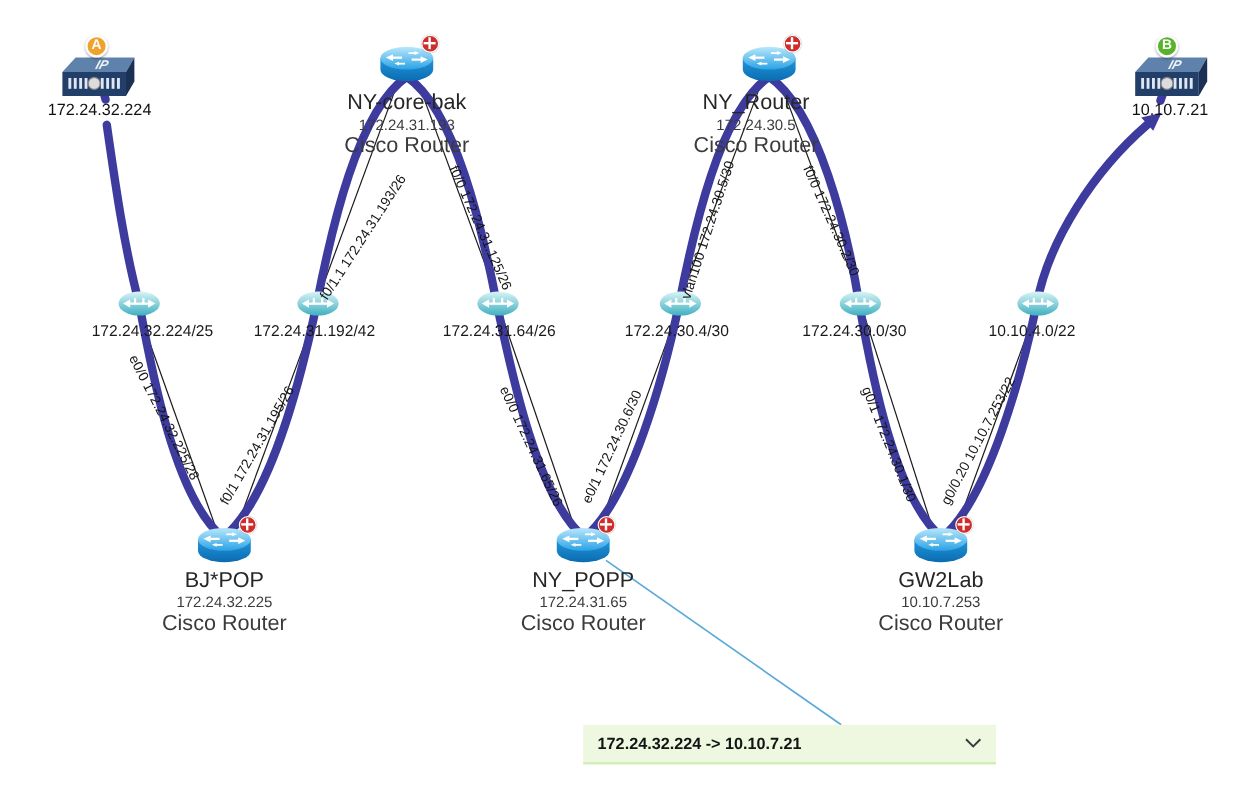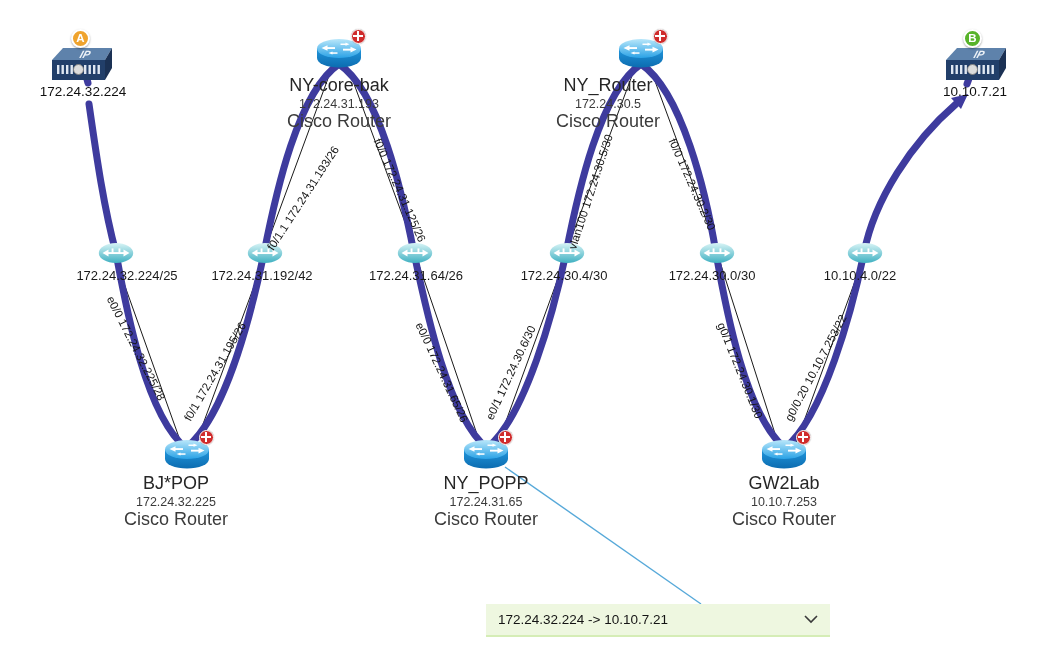--- a/index.html
+++ b/index.html
@@ -32,21 +32,21 @@
            color:#fff; font-size:11.5px; font-weight:bold; text-align:center; line-height:15px;
            box-shadow:0 1px 2px rgba(0,0,0,.35); }
   .alert { position:absolute; left:36px; top:-9px; width:15px; height:15px; border:1.5px solid #fff;
            border-radius:50%; background:var(--badge_alert); box-shadow:0 0 1px rgba(0,0,0,.4); }
   .alert .ah { position:absolute; left:1px; top:4.6px; width:10px; height:2.8px; background:#fff; }
   .alert .av { position:absolute; left:4.6px; top:1px; width:2.8px; height:10px; background:#fff; }
 
   .summary { position:absolute; display:flex; align-items:center; justify-content:space-between;
              padding:0 12px; background:var(--summary_bg); border-bottom:2px solid var(--summary_border);
              cursor:pointer; }
-  .stext { font-size:13.5px; font-weight:normal; color:#141414; }
+  .stext { font-size:13.5px; font-weight:bold; color:#141414; }
 </style>
 </head>
 <body>
 
 <div class="canvas">
 
   <svg class="layer" width="1038" height="668" viewBox="0 0 1038 668">
     <defs>
       <linearGradient id="rg" x1="0" y1="0" x2="0" y2="1">
         <stop offset="0" stop-color="#b9e7fa"></stop>
@@ -189,26 +189,26 @@
         <span class="ah"></span>
         <span class="av"></span>
       </div>
   </div>
 
   <div class="nblock" style="left:259px;top:77px">
     <div class="nname">NY-core-bak</div>
     <div class="nip">172.24.31.193</div>
     <div class="ntype">Cisco Router</div>
   </div>
-  <div class="nblock" style="left:528px;top:77px">
+  <div class="nblock" style="left:550px;top:77px">
     <div class="nname">NY_Router</div>
     <div class="nip">172.24.30.5</div>
     <div class="ntype">Cisco Router</div>
   </div>
-  <div class="nblock" style="left:96px;top:475px">
+  <div class="nblock" style="left:107px;top:475px">
     <div class="nname">BJ*POP</div>
     <div class="nip">172.24.32.225</div>
     <div class="ntype">Cisco Router</div>
   </div>
   <div class="nblock" style="left:406px;top:475px">
     <div class="nname">NY_POPP</div>
     <div class="nip">172.24.31.65</div>
     <div class="ntype">Cisco Router</div>
   </div>
   <div class="nblock" style="left:704px;top:475px">

